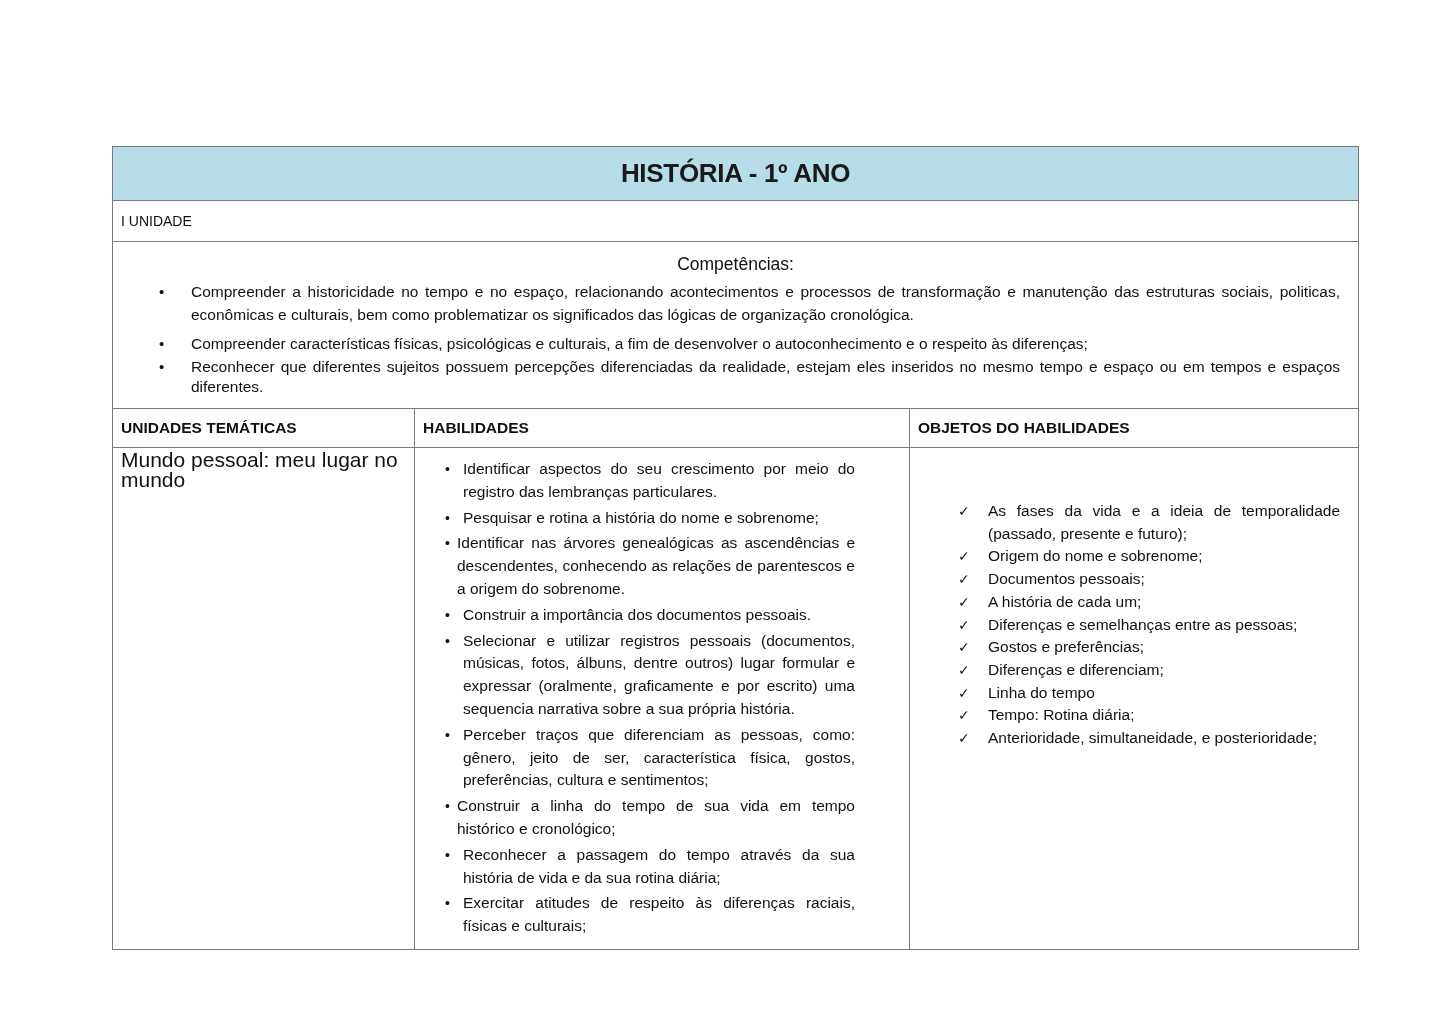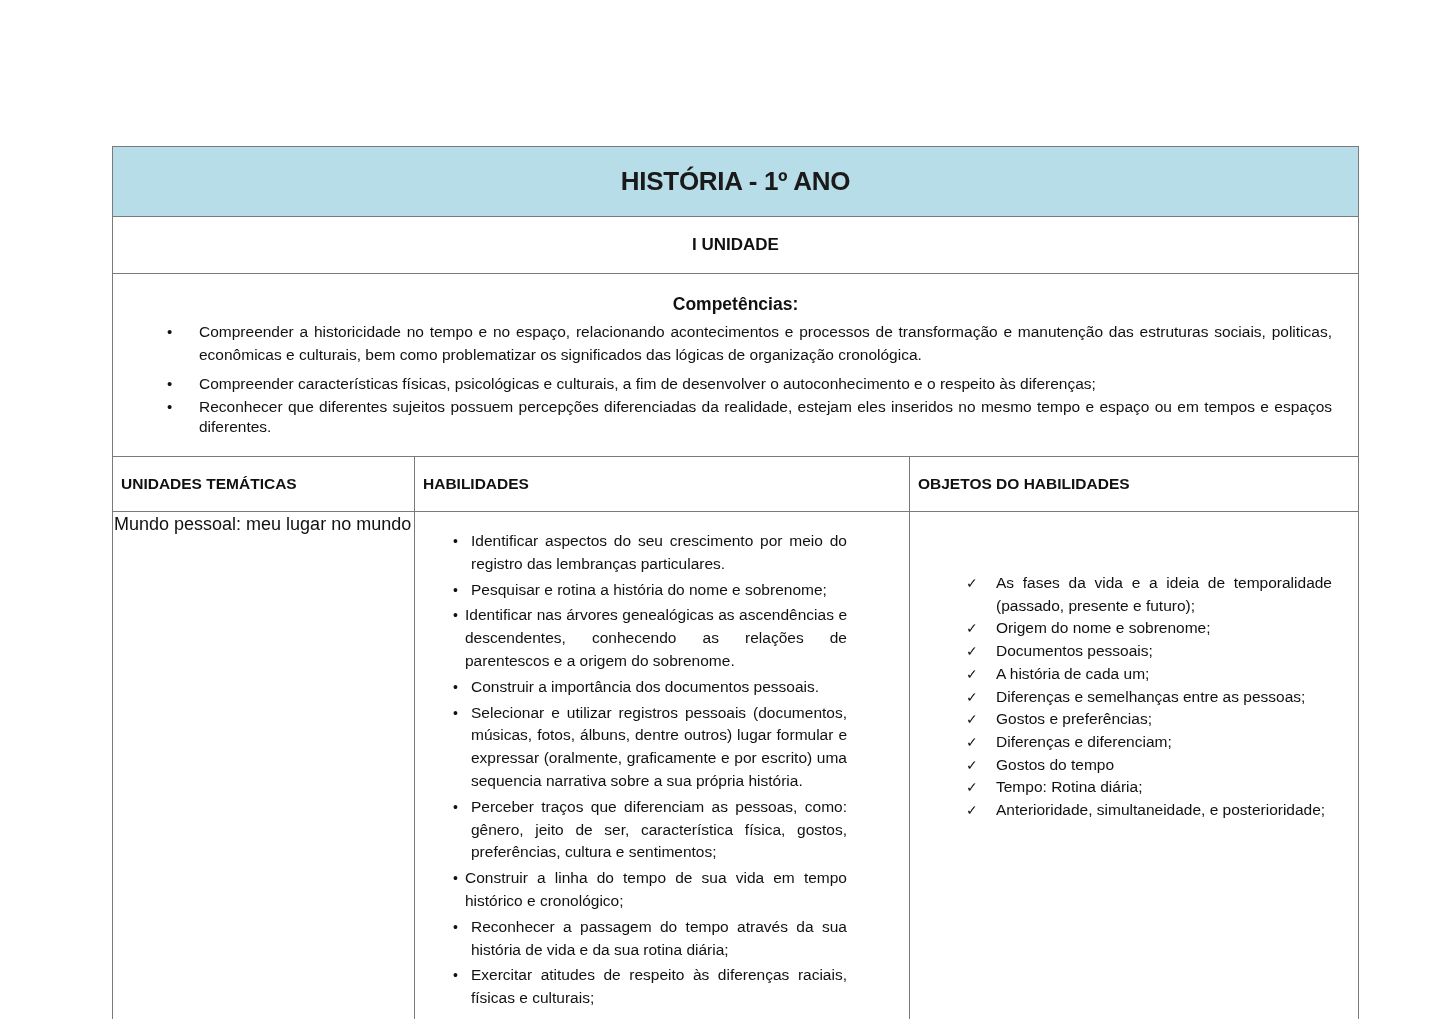--- a/index.html
+++ b/index.html
@@ -1,31 +1,31 @@
 <!DOCTYPE html>
 <html><head>
 <meta charset="utf-8">
 <style>
   html, body { margin: 0; padding: 0; background: #ffffff; }
   body { width: 1440px; height: 1019px; position: relative; font-family: "Liberation Sans", sans-serif; color: #111; }
   .doc { position: absolute; left: 112px; top: 146px; width: 1246px; }
   table.grid { width: 100%; border-collapse: collapse; table-layout: fixed; }
-  table.grid td { border: 1px solid #7a7a7a; vertical-align: top; padding: 16px; }
+  table.grid td { border: 1px solid #7a7a7a; vertical-align: top; padding: 8px; }
   .title-cell { background: #b7dde8; text-align: center; height: 37px; font-weight: bold; font-size: 26px; line-height: 37px; letter-spacing: -0.3px; color: #1a1a1a; }
-  .unit-cell { text-align: center; font-weight: bold; font-size: 17px; height: 24px; line-height: 24px; }
+  .unit-cell { font-weight: normal; font-size: 14px; height: 24px; line-height: 24px; }
   .comp-cell { height: 150px; position: relative; }
-  .comp-head { text-align: center; font-weight: bold; font-size: 17.5px; margin-top: 3px; line-height: 22px; }
+  .comp-head { text-align: center; font-weight: normal; font-size: 17.5px; margin-top: 3px; line-height: 22px; }
   ul.comp { list-style: none; margin: 6px 0 0 0; padding: 0; }
   ul.comp li { position: relative; padding-left: 70px; padding-right: 10px; font-size: 15.5px; line-height: 22.5px; text-align: justify; }
   ul.comp li + li { margin-top: 7px; }
   ul.comp li.tight { margin-top: 1px; }
   ul.comp li.tight.last { line-height: 20px; }
   .bullet { position: absolute; left: 38px; top: 0; font-size: 15px; }
   .hdr { font-weight: bold; font-size: 15.5px; height: 22px; line-height: 22px; padding-left: 8px !important; margin-top: 45px; }
-  .unit-body { font-size: 18px; padding: 2px 1px !important; line-height: 20px; }
+  .unit-body { font-size: 21px; padding: 2px 8px !important; line-height: 20px; }
   .body-row td { height: 480px; }
   ul.hab { list-style: none; margin: 2px 0 0 0; padding: 0 46px 0 20px; }
   ul.hab li { position: relative; font-size: 15.5px; line-height: 22.8px; text-align: justify; padding-left: 20px; margin-bottom: 3px; }
   ul.hab li.alt { padding-left: 14px; }
   ul.hab li .dot { position: absolute; left: 2px; top: 0; font-size: 14px; }
   ul.obj { list-style: none; margin: 44px 0 0 0; padding: 0 10px 0 40px; }
   ul.obj li { position: relative; font-size: 15.5px; line-height: 22.7px; padding-left: 30px; text-align: justify; }
   ul.obj li .check { position: absolute; left: 0; top: 0; font-size: 14px; }
 </style>
 </head>
@@ -86,21 +86,21 @@
       </td>
       <td>
         <ul class="obj">
           <li><span class="check">✓</span><span>As fases da vida e a ideia de temporalidade (passado, presente e futuro);</span></li>
           <li><span class="check">✓</span><span>Origem do nome e sobrenome;</span></li>
           <li><span class="check">✓</span><span>Documentos pessoais;</span></li>
           <li><span class="check">✓</span><span>A história de cada um;</span></li>
           <li><span class="check">✓</span><span>Diferenças e semelhanças entre as pessoas;</span></li>
           <li><span class="check">✓</span><span>Gostos e preferências;</span></li>
           <li><span class="check">✓</span><span>Diferenças e diferenciam;</span></li>
-          <li><span class="check">✓</span><span>Gostos do tempo</span></li>
+          <li><span class="check">✓</span><span>Linha do tempo</span></li>
           <li><span class="check">✓</span><span>Tempo: Rotina diária;</span></li>
           <li><span class="check">✓</span><span>Anterioridade, simultaneidade, e posterioridade;</span></li>
         </ul>
       </td>
     </tr>
   </tbody>
     </table>
 </div>
 
 </body></html>

